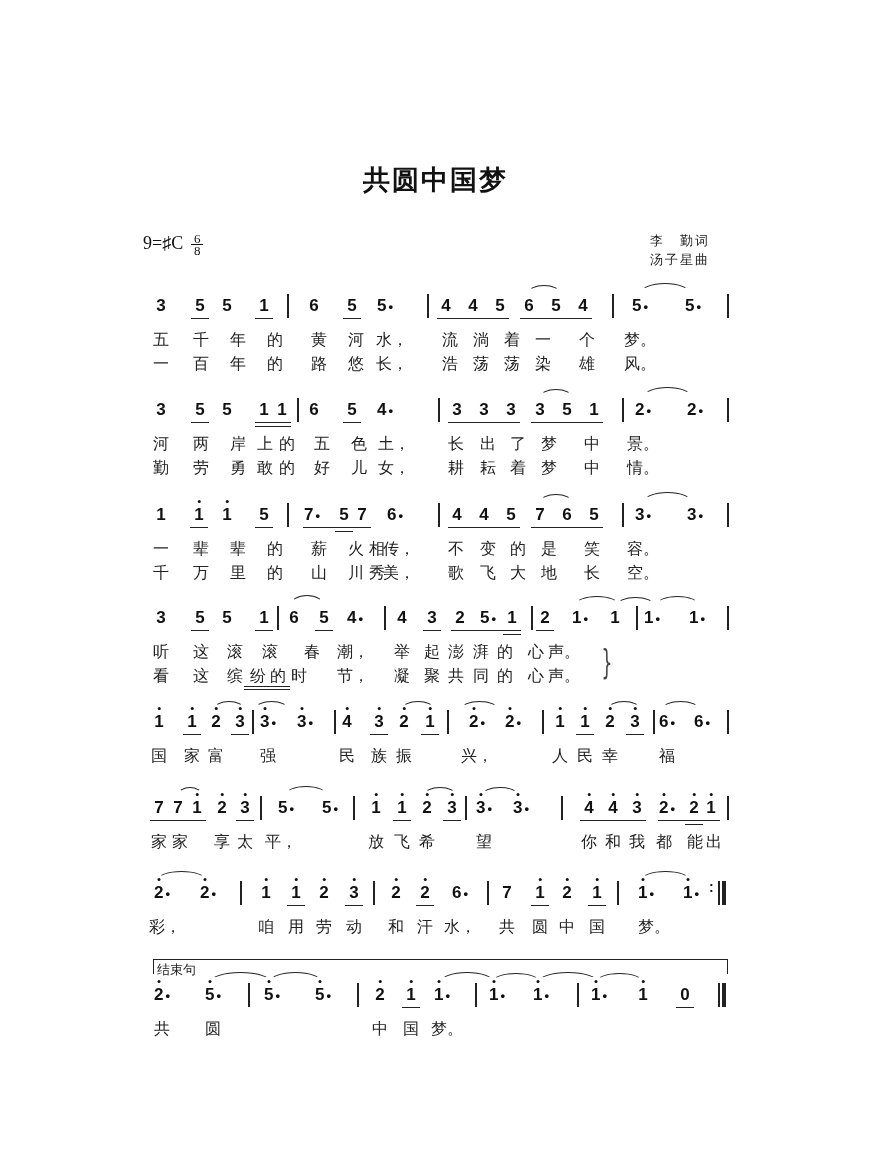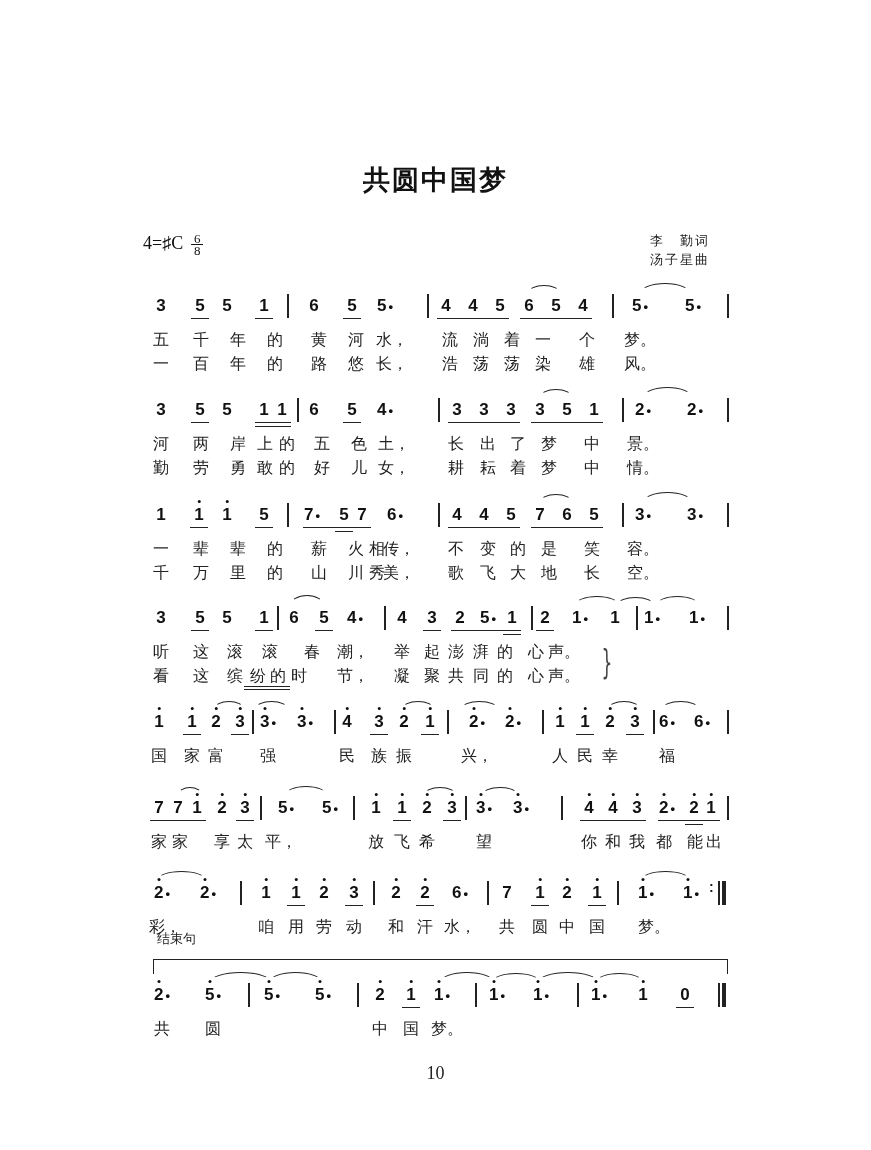--- a/index.html
+++ b/index.html
@@ -22,21 +22,21 @@
   .ending-label{font-family:"DejaVu Sans",sans-serif;font-size:13px;color:#222;}
   .pagenum{font-family:"Liberation Serif",serif;font-size:18px;color:#222;}
   .brace{font-family:"DejaVu Sans",sans-serif;font-size:34px;color:#444;transform:scaleX(0.5);}
 </style>
 </head>
 <body>
 
 <div id="page">
   <div class="abs title" style="left:0;width:871px;text-align:center;top:162px;">共圆中国梦</div>
   <div class="abs key" style="left:143px;top:233px;">
-    <span>4=♯C</span><span class="frac"><span>6</span><span class="line"></span><span>8</span></span>
+    <span>9=♯C</span><span class="frac"><span>6</span><span class="line"></span><span>8</span></span>
   </div>
   <div class="abs credit" style="left:650px;top:232px;">李　勤词</div>
   <div class="abs credit" style="left:650px;top:251px;">汤子星曲</div>
 
   <div id="score">
       <div class="abs note" style="left:161px;top:296px;"><span style="position: relative; display: inline-block;">3</span></div>
       <div class="abs note" style="left:200px;top:296px;"><span style="position: relative; display: inline-block;">5</span></div>
       <div class="abs note" style="left:227px;top:296px;"><span style="position: relative; display: inline-block;">5</span></div>
       <div class="abs note" style="left:264px;top:296px;"><span style="position: relative; display: inline-block;">1</span></div>
       <div class="abs note" style="left:314px;top:296px;"><span style="position: relative; display: inline-block;">6</span></div>
@@ -429,16 +429,15 @@
       <div class="abs slur" style="left:538px;top:972px;width:58px;height:9px;"></div>
       <div class="abs slur" style="left:596px;top:973px;width:45px;height:8px;"></div>
       <div class="abs lyric" style="left:162px;top:1019px;">共</div>
       <div class="abs lyric" style="left:213px;top:1019px;">圆</div>
       <div class="abs lyric" style="left:380px;top:1019px;">中</div>
       <div class="abs lyric" style="left:411px;top:1019px;">国</div>
       <div class="abs lyric" style="left:447px;top:1019px;">梦。</div>
     </div>
 
   <div class="abs bracket-box" style="left:153px;top:959px;width:573px;height:14px;"></div>
-  <div class="abs ending-label" style="left:157px;top:930px;">结束句</div>
+  <div class="abs ending-label" style="left:157px;top:961px;">结束句</div>
 
-  <div class="abs pagenum" style="left:0;width:871px;text-align:center;top:1063px;">10</div>
 </div>
 
 </body></html>

